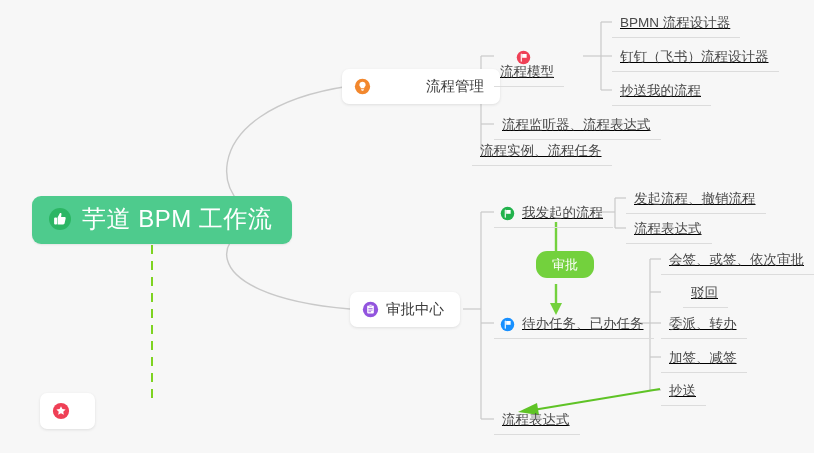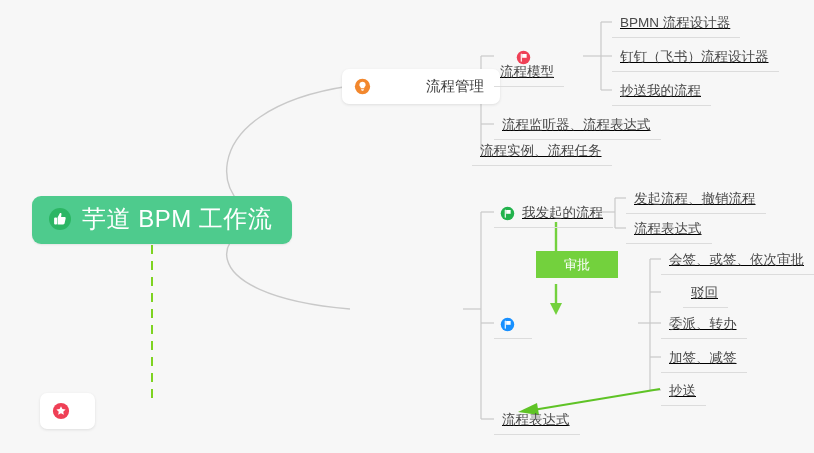--- a/index.html
+++ b/index.html
@@ -69,22 +69,22 @@
     justify-content: center;
     flex: none;
     margin-right: 7px;
   }
   .icon svg { display: block; }
   .root .icon { margin-right: 10px; }
   
   .badge {
     position: absolute;
     background: #73d13d;
-    border-radius: 0;
-    padding: 7px 28px;
+    border-radius: 11px;
+    padding: 7px 16px;
     display: flex;
     align-items: center;
     justify-content: center;
   }
   .badge .label {
     color: #ffffff;
     font-size: 13px;
     line-height: 1;
   }
 </style>
@@ -185,20 +185,33 @@
     <span class="label">抄送我的流程</span>
   </div>
 
   <div class="node leaf" style="left:494px; top:112px;">
     <span class="label">流程监听器、流程表达式</span>
   </div>
   <div class="node leaf" style="left:472px; top:138px;">
     <span class="label">流程实例、流程任务</span>
   </div>
 
+  <div class="node card" style="left:350px; top:292px;">
+    <span class="icon">
+      <svg width="17" height="17" viewBox="0 0 20 20">
+        <circle cx="10" cy="10" r="9" fill="#9254de"></circle>
+        <rect x="6.1" y="5.2" width="7.8" height="9.6" rx="1.2" fill="#ffffff"></rect>
+        <rect x="8.2" y="4" width="3.6" height="2.1" rx=".9" fill="#ffffff" stroke="#9254de" stroke-width=".7"></rect>
+        <rect x="7.5" y="8.2" width="5" height=".9" fill="#9254de"></rect>
+        <rect x="7.5" y="10.2" width="5" height=".9" fill="#9254de"></rect>
+        <rect x="7.5" y="12.2" width="3.2" height=".9" fill="#9254de"></rect>
+      </svg>
+    </span>
+    <span class="label">审批中心</span>
+  </div>
 
   <div class="node leaf with-icon" style="left:494px; top:200px;">
     <span class="icon">
       <svg width="15" height="15" viewBox="0 0 20 20">
         <circle cx="10" cy="10" r="9" fill="#22b24c"></circle>
         <rect x="6.3" y="4.6" width="1.5" height="11" rx=".6" fill="#ffffff"></rect>
         <path d="M8.2 5.3 h6 v5.1 h-6 Z" fill="#ffffff"></path>
       </svg>
     </span>
     <span class="label">我发起的流程</span>
@@ -216,20 +229,21 @@
   </div>
 
   <div class="node leaf with-icon" style="left:494px; top:311px;">
     <span class="icon">
       <svg width="15" height="15" viewBox="0 0 20 20">
         <circle cx="10" cy="10" r="9" fill="#1890ff"></circle>
         <rect x="6.3" y="4.6" width="1.5" height="11" rx=".6" fill="#ffffff"></rect>
         <path d="M8.2 5.3 h6 v5.1 h-6 Z" fill="#ffffff"></path>
       </svg>
     </span>
+    <span class="label">待办任务、已办任务</span>
   </div>
 
   <div class="node leaf" style="left:661px; top:247px;">
     <span class="label">会签、或签、依次审批</span>
   </div>
   <div class="node leaf" style="left:661px; top:280px;margin-left:22px;">
     <span class="label">驳回</span>
   </div>
   <div class="node leaf" style="left:661px; top:311px;">
     <span class="label">委派、转办</span>

